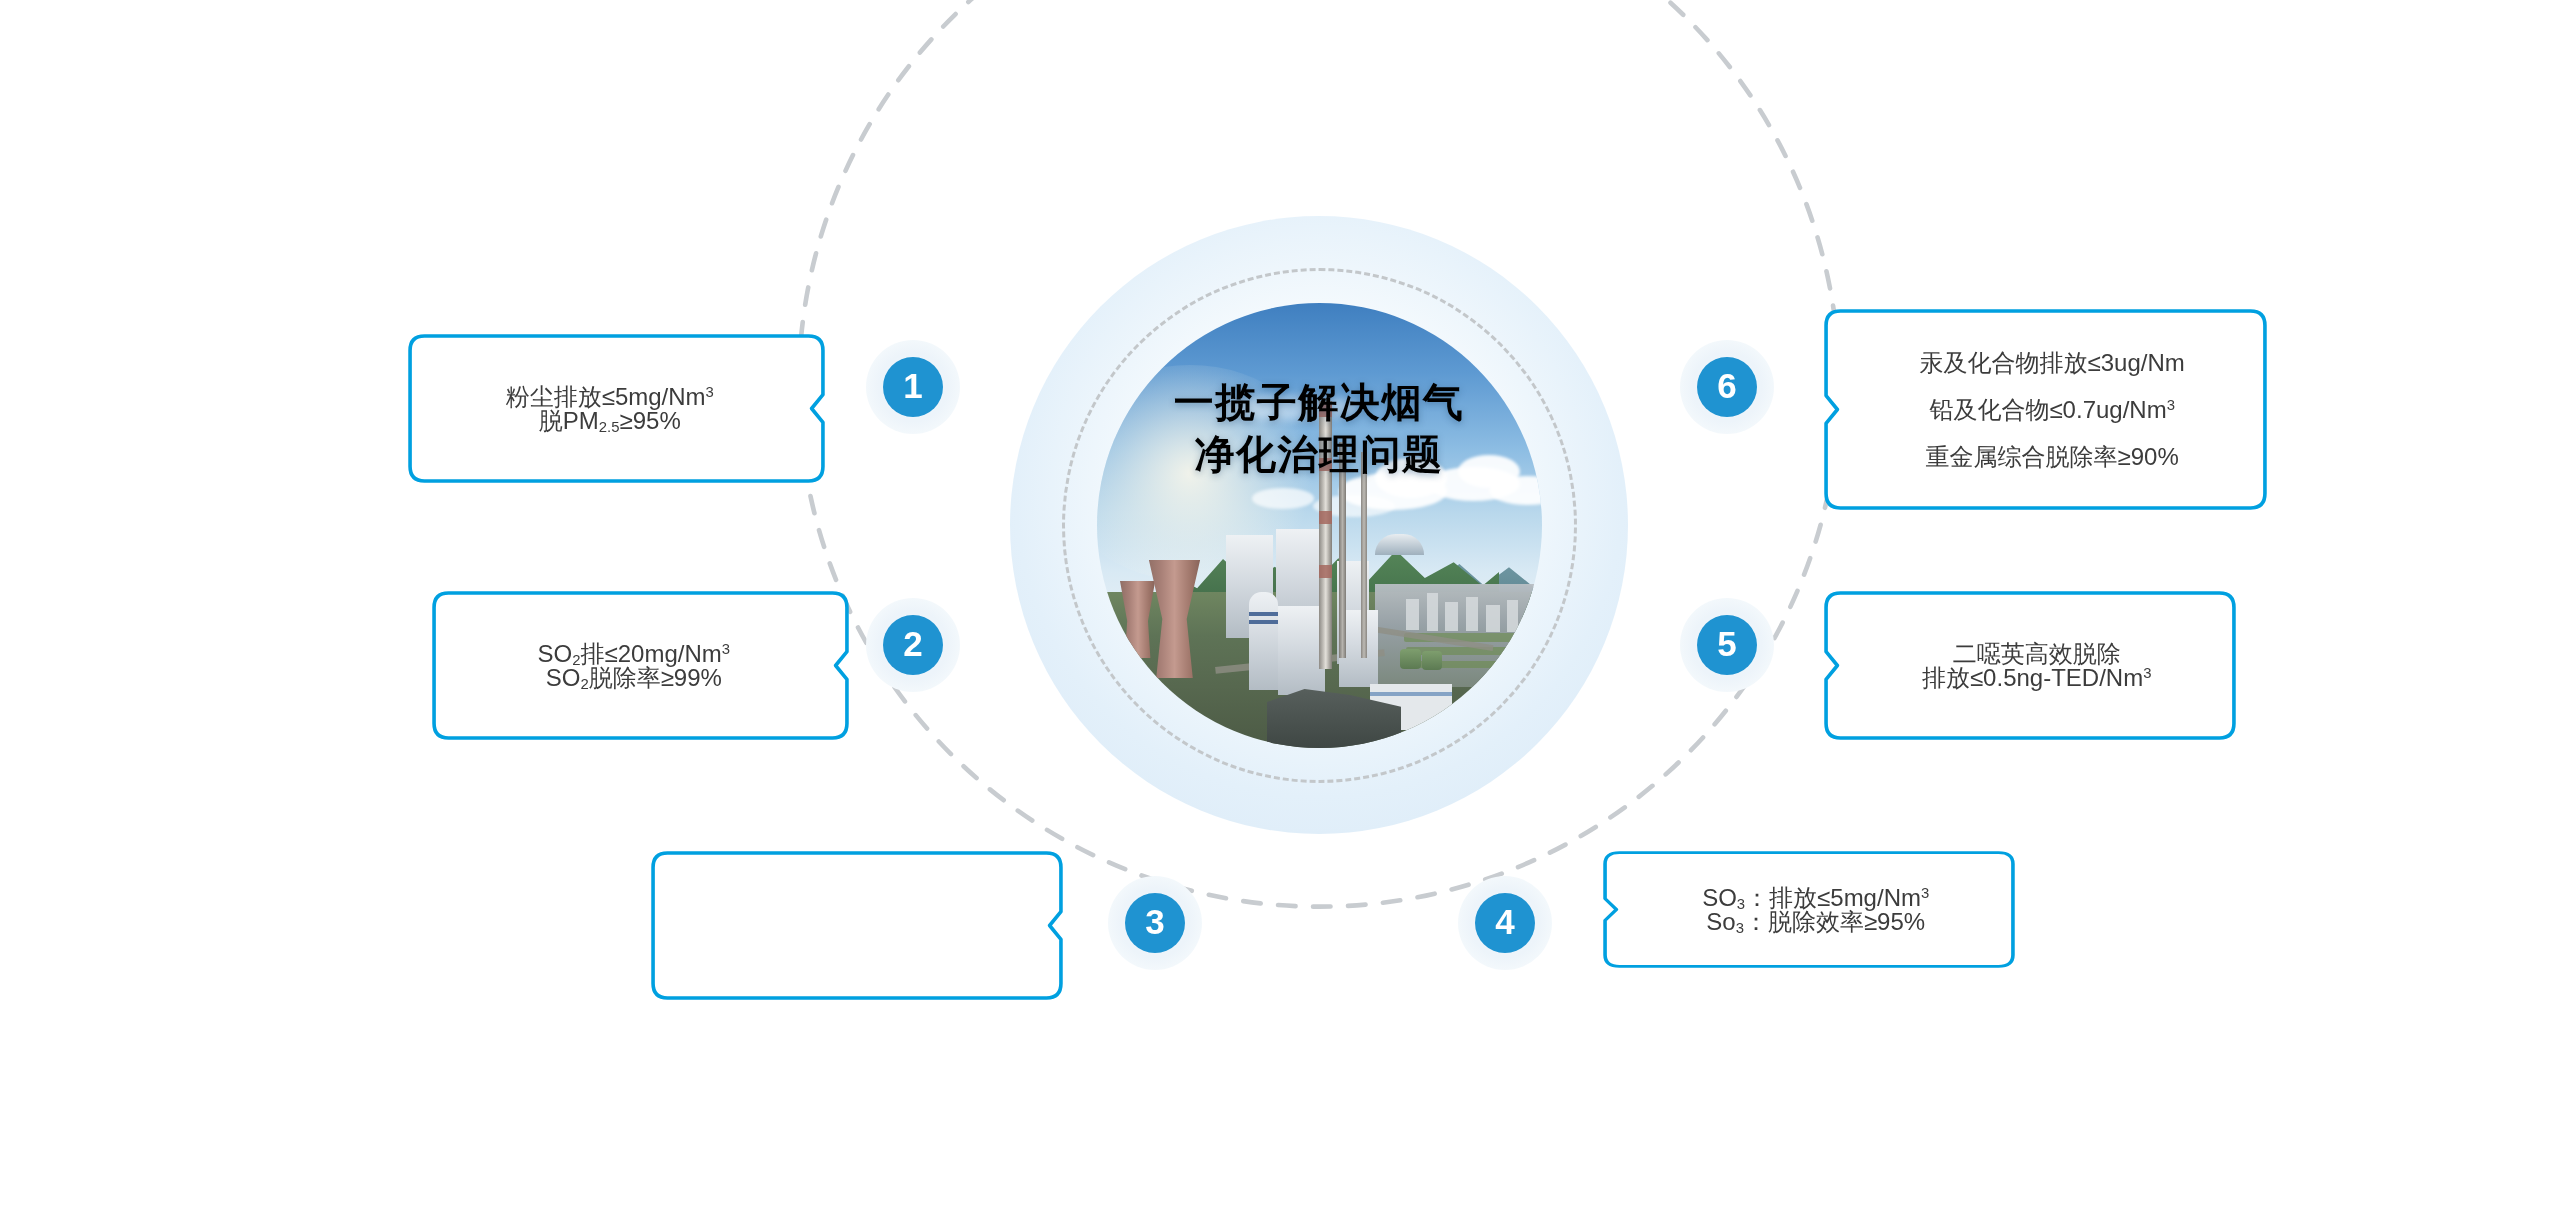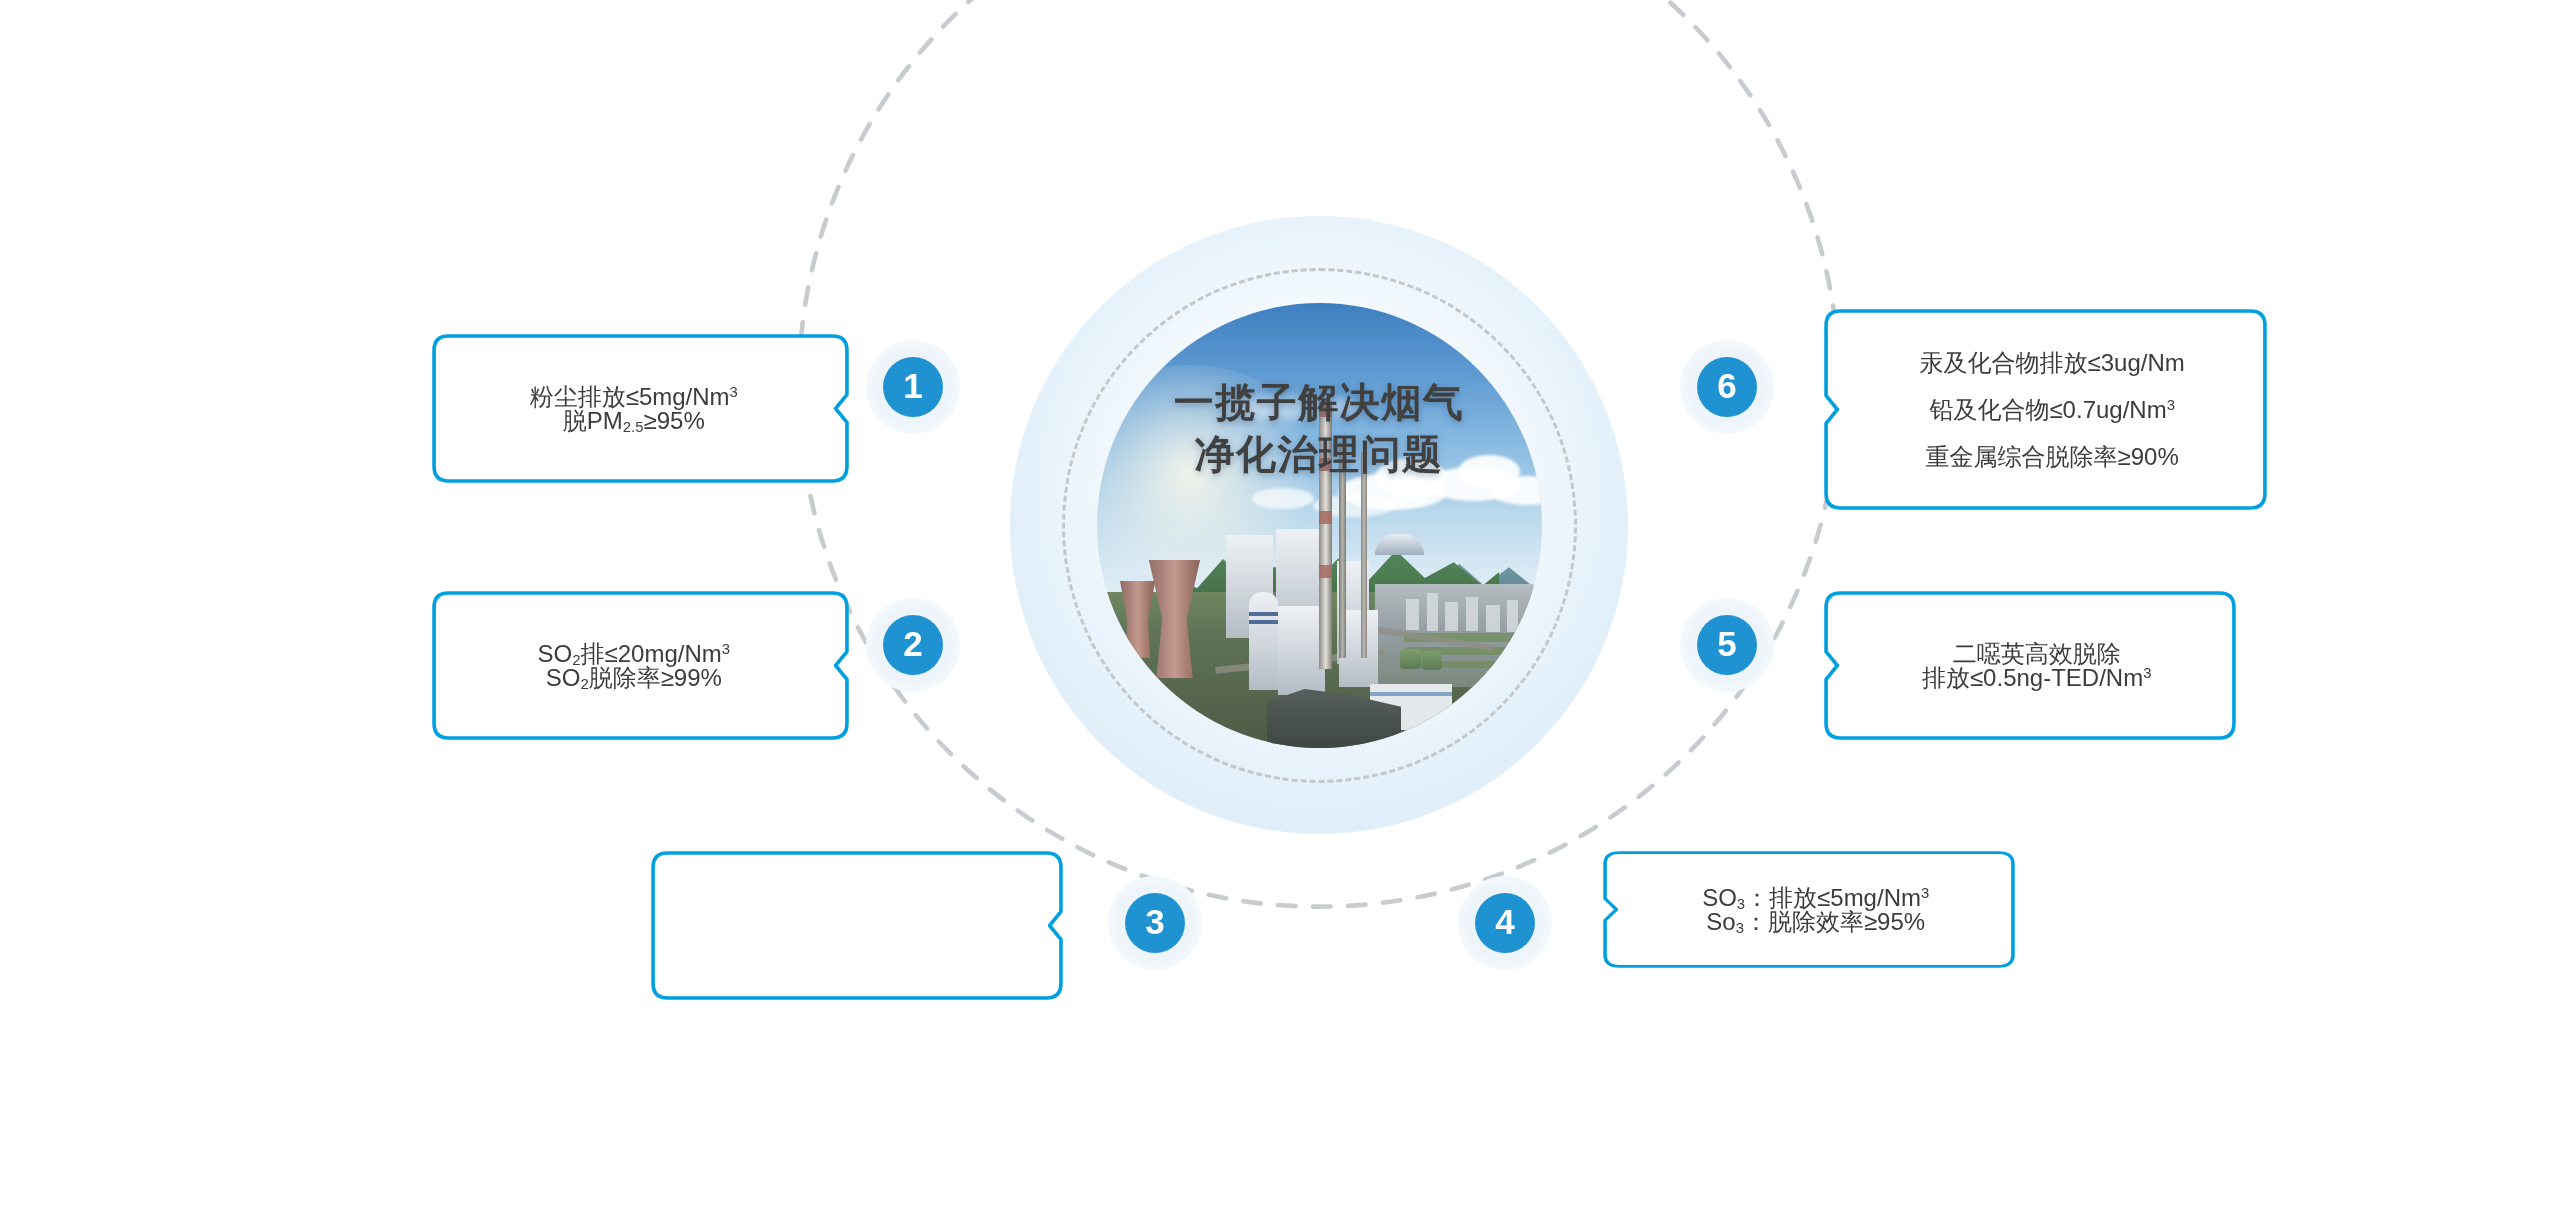--- a/index.html
+++ b/index.html
@@ -93,21 +93,21 @@
        clip-path:polygon(0% 22%,28% 0%,62% 10%,100% 30%,100% 100%,0% 100%);}
   .wh{position:absolute;left:273px;top:381px;width:82px;height:46px;background:#e4e8eb;}
   .whline{position:absolute;left:273px;top:389px;width:82px;height:3.6px;background:#5c86b5;opacity:.7;}
   .tank{position:absolute;border-radius:4.1px;background:linear-gradient(180deg,#7e9e6e,#5c7a52);}
   .t1{left:303px;top:346px;width:20.6px;height:19.6px;}
   .t2{left:325px;top:348px;width:19.6px;height:18.5px;}
   .green{position:absolute;background:#6d8c52;opacity:.65;border-radius:2.1px;}
 
   .center-title{
     position:absolute;left:0;top:160px;width:618px;text-align:center;
-    color:#404040;font-size:40px;font-weight:700;line-height:1.3;
+    color:#000000;font-size:40px;font-weight:700;line-height:1.3;
     letter-spacing:1.5px;
     text-shadow:0 1.5px 7.2px rgba(30,70,110,.40);
   }
 
   
   .bubble{
     position:absolute;width:94px;height:94px;border-radius:50%;
     background:radial-gradient(circle,#eef5fb 0%,#edf4fa 52%,#f4f9fc 74%,rgba(244,249,252,0) 100%);
     display:flex;align-items:center;justify-content:center;
   }
@@ -220,21 +220,21 @@
   <div class="bubble" style="left:1458px;top:876px;">
     <div class="disc">4</div>
     </div>
   <div class="bubble" style="left:1680px;top:598px;">
     <div class="disc">5</div>
     </div>
   <div class="bubble" style="left:1680px;top:340px;">
     <div class="disc">6</div>
     </div>
 
-  <div class="box left" id="box-1" style="left:432px;top:334px;width:417px;height:149px;">
+  <div class="box left" id="box-1" style="left:408px;top:334px;width:417px;height:149px;">
     <svg class="boxsvg" viewBox="0 0 810 290" preserveAspectRatio="none">
       <path d="M 32 4 L 778 4 Q 806 4 806 32 L 806 118 L 784 145 L 806 172 L 806 258 Q 806 286 778 286 L 32 286 Q 4 286 4 258 L 4 32 Q 4 4 32 4 Z" fill="#ffffff" stroke="#00a0e0" stroke-width="7" stroke-linejoin="round"></path>
     </svg>
     <div class="lines">
         <div class="ln"><span>粉尘排放≤5mg/Nm</span><sup>3</sup></div>
         <div class="ln"><span>脱PM</span><sub>2.5</sub><span>≥95%</span></div>
       </div>
   </div>
 
   <div class="box left" id="box-2" style="left:432px;top:591px;width:417px;height:149px;">

